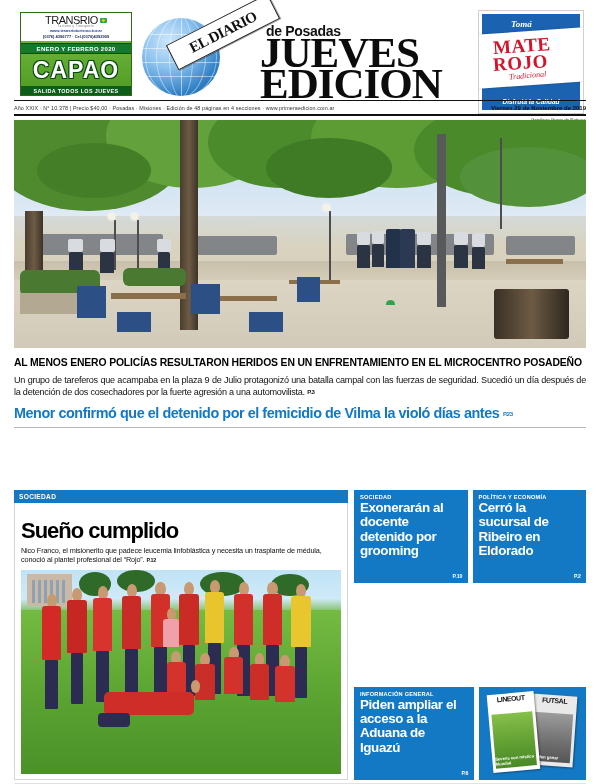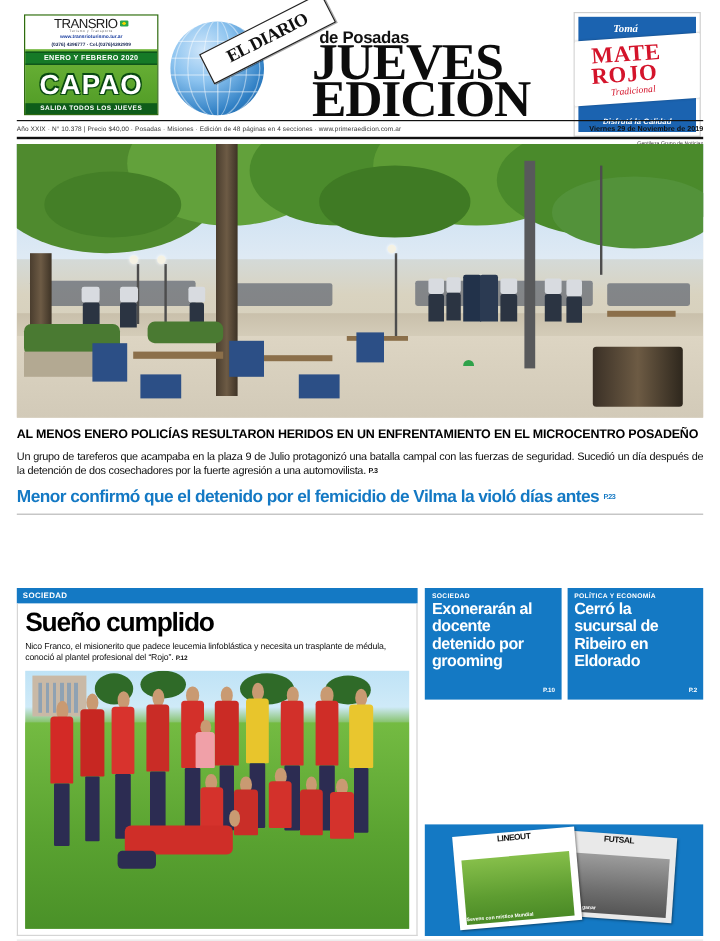--- a/index.html
+++ b/index.html
@@ -101,21 +101,21 @@
   .subhead .pg{font-size:6px;color:#1479c4;vertical-align:2px;}
   .rule{margin:6px 14px 0;height:1px;background:#b9b9b9;}
 
   
   .lower{position:absolute;left:14px;right:14px;top:490px;bottom:4px;display:flex;gap:6px;}
   .col-left{width:334px;display:flex;flex-direction:column;}
   .col-right{flex:1;display:flex;flex-direction:column;gap:5px;}
 
   .secbar{height:13px;background:#1479c4;color:#fff;font-size:6.6px;font-weight:bold;
     display:flex;align-items:center;padding-left:5px;letter-spacing:.3px;}
-  .feature{flex:1;border:1px solid #d5d5d5;border-top:none;background:#fff;padding:4px 6px 5px;box-sizing:border-box;
+  .feature{flex:1;border:1px solid #d5d5d5;border-top:none;background:#fff;padding:16px 6px 5px;box-sizing:border-box;
     display:flex;flex-direction:column;}
   .feat-title{font-size:22px;font-weight:bold;letter-spacing:-1px;line-height:24px;color:#000;}
   .feat-deck{margin-top:3px;font-size:7.3px;line-height:9.3px;color:#111;letter-spacing:-0.15px;}
   .feat-deck .pg{font-size:5.4px;font-weight:bold;}
   .feat-photo{margin-top:4px;flex:1;position:relative;overflow:hidden;
     background:linear-gradient(#bfe3f6 0%,#cfeaf8 14%,#6fb53f 22%,#63ab36 60%,#4e9a2c 100%);}
   .fp-grass{position:absolute;left:0;right:0;top:20%;bottom:0;background:linear-gradient(#74bb42,#5aa331 55%,#4a9128);}
   .fp-bld{position:absolute;left:2%;top:2%;width:14%;height:16%;background:#c9b9a6;}
   .fp-bld:after{content:"";position:absolute;inset:18% 10% 10%;background:repeating-linear-gradient(90deg,#8fa2b3 0 3px,#c9b9a6 3px 6px);}
   .fp-tree{position:absolute;border-radius:50%;background:#2f6a28;}
@@ -376,20 +376,25 @@
           <div class="box-kicker">POLÍTICA Y ECONOMÍA</div>
           <div class="box-title">Cerró la sucursal de Ribeiro en Eldorado</div>
           <div class="box-pg">P.2</div>
         </div>
       </div>
 
       <div class="row2">
       </div>
 
       <div class="row2">
+        <div class="box">
+          <div class="box-kicker">INFORMACIÓN GENERAL</div>
+          <div class="box-title">Piden ampliar el acceso a la Aduana de Iguazú</div>
+          <div class="box-pg">P.6</div>
+        </div>
 
         <div class="sportad">
           <div class="sa-p2">
             <div class="sa-hd">FUTSAL</div>
             <div class="sa-img b"></div>
             <div class="sa-cap">pueden ganar</div>
           </div>
           <div class="sa-p1">
             <div class="sa-hd">LINEOUT</div>
             <div class="sa-img a"></div>

